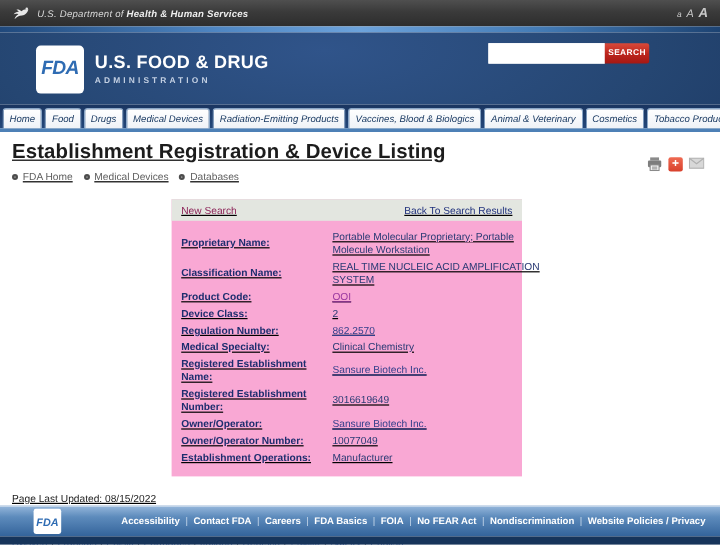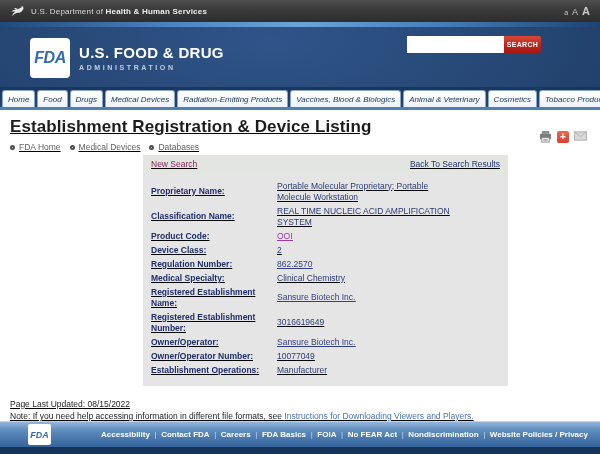--- a/index.html
+++ b/index.html
@@ -12,20 +12,21 @@
     overflow:hidden;
   }
   a { text-decoration:none; cursor:pointer; }
 
   
   .hhs-bar {
     height:22px;
     background:linear-gradient(180deg,#4f4f4f 0%,#3a3a3a 45%,#2d2d2d 100%);
     display:flex; align-items:center;
     padding:0 10px;
+    font-style:italic;
   }
   .hhs-eagle { width:15px; height:15px; display:inline-flex; }
   .hhs-text { margin-left:6px; font-size:8px; color:#d9d9d9; letter-spacing:.2px; }
   .hhs-text b { color:#efefef; }
   .font-sizes { margin-left:auto; color:#c9c9c9; display:flex; align-items:baseline; gap:4px; }
   .fs-1 { font-size:7px; } .fs-2 { font-size:9px; } .fs-3 { font-size:11px; font-weight:bold; }
 
   
   .blue-rule {
     height:5px;
@@ -97,23 +98,23 @@
   .share-icons { position:absolute; right:13px; top:21px; display:flex; gap:5px; align-items:center; }
   .icon-print, .icon-mail { width:13px; height:12px; display:inline-flex; }
   .icon-share {
     width:12px; height:12px; background:linear-gradient(180deg,#ef6a52,#d8402c);
     border-radius:2px; color:#ffffff; font-size:10px; font-weight:bold;
     display:flex; align-items:center; justify-content:center; line-height:1;
   }
 
   
   .results-box {
-    margin:3px 0 0 133px;
-    width:365px;
-    background:#e5e5e5;
+    margin:14px 0 0 133px;
+    width:292px;
+    background:#f9a8d4;
     padding-bottom:8px;
   }
   .results-header {
     background:#e3e6e0; height:18px;
     display:flex; justify-content:space-between; align-items:center;
     padding:0 8px; font-size:8.5px;
   }
   .new-search { color:#8c2257; }
   .back-link { color:#20317c; }
   .details { margin:6px 8px 0 8px; border-collapse:collapse; font-size:8.5px; width:299px; }

